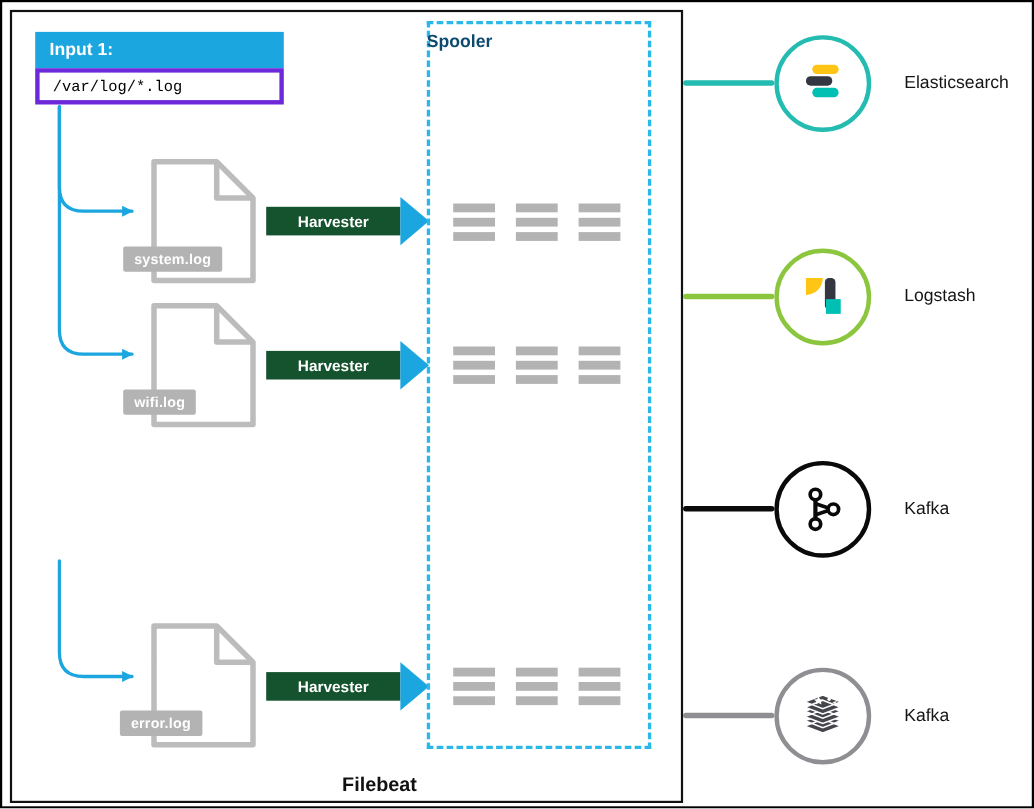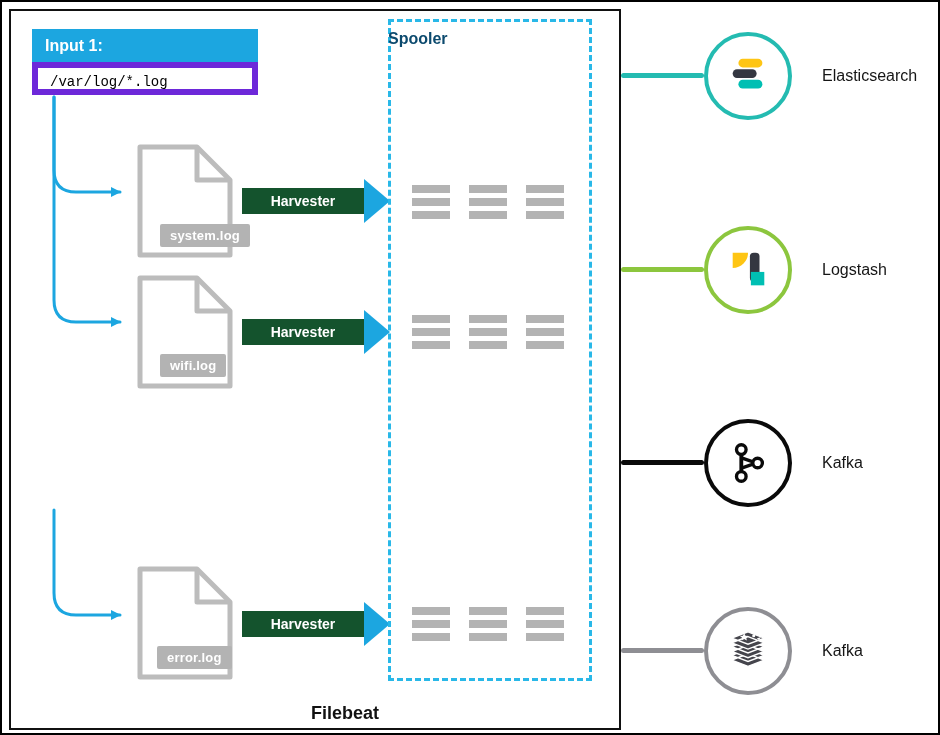--- a/index.html
+++ b/index.html
@@ -5,26 +5,26 @@
   * { margin:0; padding:0; box-sizing:border-box; }
   html,body { background:#fff; font-family:"Liberation Sans", sans-serif; }
   .canvas { position:relative; width:940px; height:735px; background:#fff; border:2px solid #000; overflow:hidden; }
   .abs { position:absolute; }
 
   .filebeat-box { left:7px; top:7px; width:612px; height:721px; border:2px solid #111; }
   .filebeat-title { left:7px; top:701px; width:612px; text-align:center; font-weight:bold; font-size:18px; color:#111;margin-left:30px; }
 
   .input-header { width:226px; height:33px; background:#1ca6e0; color:#fff; font-weight:bold;
                   font-size:16px; line-height:33px; padding-left:13px; }
-  .input-path { width:226px; height:33px; background:#fff; border:6px solid #6d28d9; color:#000;
+  .input-path { width:226px; height:33px; background:#fff; border:4px solid #6d28d9; color:#000;
                 font-family:"Liberation Mono", "DejaVu Sans Mono", monospace; font-size:14px;
                 line-height:29px; padding-left:12px; white-space:nowrap; }
 
   .file-badge { background:#b3b3b3; color:#fff; font-weight:bold; font-size:13px;
-                padding:4px 10px; border-radius:2px; letter-spacing:.2px;margin-left:48px; }
+                padding:4px 10px; border-radius:2px; letter-spacing:.2px; }
 
   .harvester { width:122px; height:26px; background:#14532d; color:#fff; font-weight:bold;
                font-size:14px; text-align:center; line-height:26px; }
   .harvester::after { content:""; position:absolute; right:-26px; top:-9px;
                border-left:26px solid #1ca6e0; border-top:22px solid transparent;
                border-bottom:22px solid transparent; }
 
   .spooler { left:386px; top:17px; width:204px; height:662px; border:3px dashed #29b8e8; }
   .spooler-title { left:386px; top:28px; width:204px; text-align:left; font-weight:bold; font-size:16px; color:#0c4a6e; }
 

